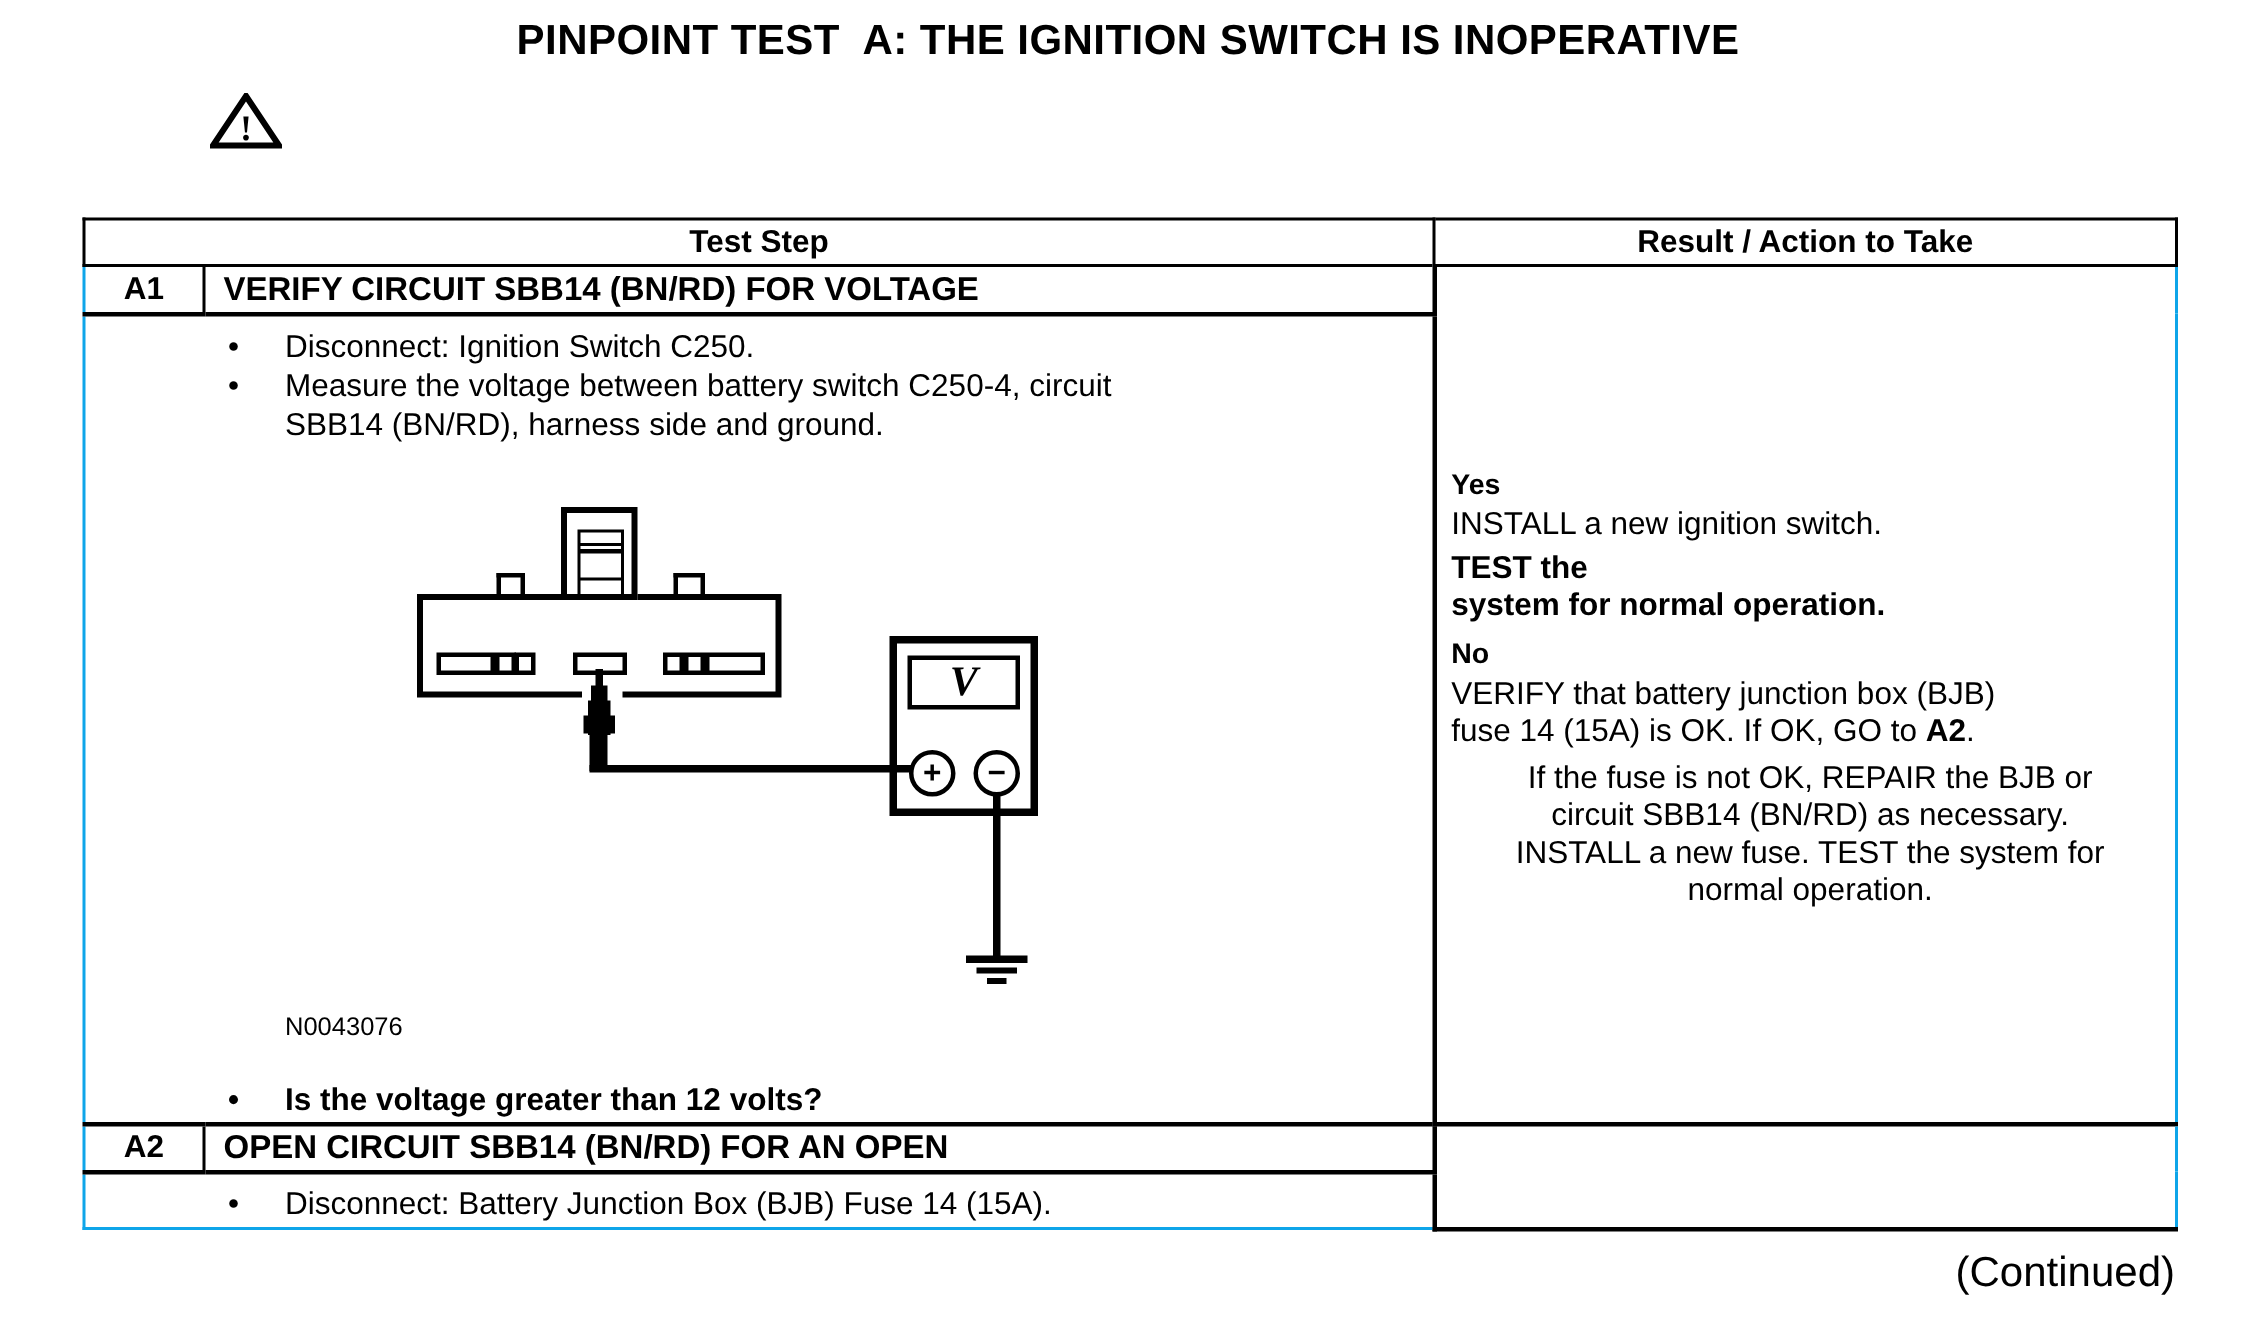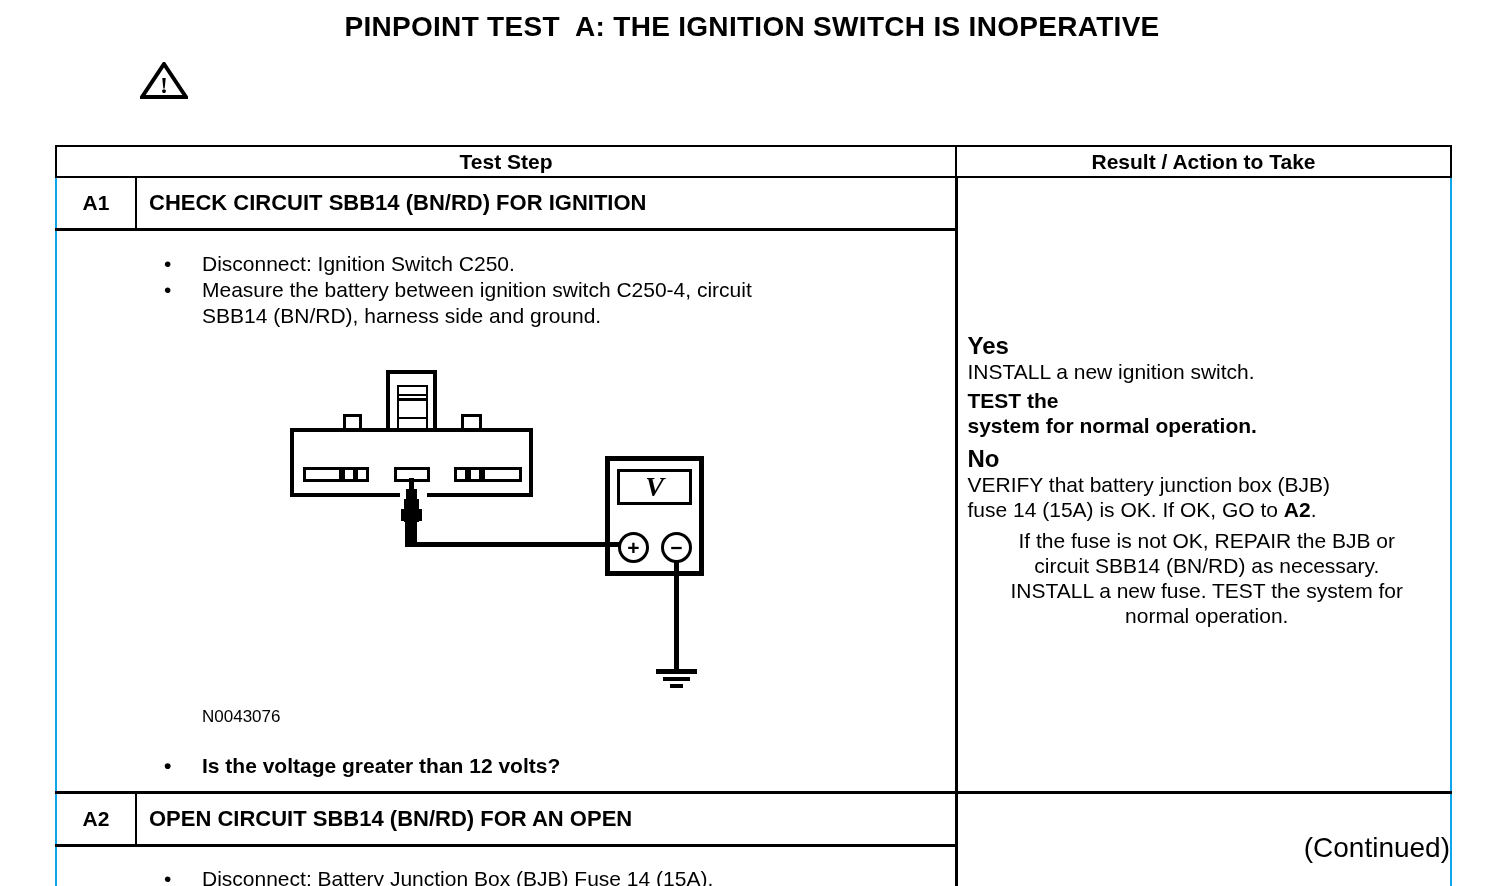--- a/index.html
+++ b/index.html
@@ -26,33 +26,33 @@
     border-collapse:collapse; table-layout:fixed;
     border:2px solid #0ea5e9;
   }
   col.c-num   { width:80px; }
   col.c-step  { width:820px; }
   col.c-result{ width:495px; }
   th {
     border:2px solid #000; font-size:21px; font-weight:bold;
     height:31px; text-align:center; vertical-align:middle; padding:0;
   }
-  td { padding:12px; vertical-align:top; }
+  td { padding:0; vertical-align:top; }
   tr.step-title-row td { border-bottom:3px solid #000; height:32px; vertical-align:middle; }
   td.num   { text-align:center; font-weight:bold; font-size:21px; border-right:2px solid #000; }
   td.stitle{ font-weight:bold; font-size:22px; padding-left:12px; }
   td.result{
     border-left:3px solid #000; vertical-align:bottom;
     padding:0 4px 8px 10px; font-size:21px; line-height:25px;
   }
   tr.a2-title td { border-top:3px solid #000; }
   td.body-cell { height:540px; }
   td.body-cell.short { height:38px; }
   .result p { margin:0; white-space:pre-line; }
-  .rlabel { font-weight:bold; font-size:24px; line-height:26px; }
+  .rlabel { font-weight:bold; font-size:19px; line-height:26px; }
   .mt4 { margin-top:4px !important;font-weight:bold; }
   .mt6 { margin-top:6px !important;text-align:center; }
   .mt8 { margin-top:8px !important; }
 
   .bullet-row { display:flex; padding-left:95px; font-size:21px; line-height:26px; }
   .bullet-row.first { margin-top:8px; }
   .bullet-row.q { font-weight:bold; margin-top:26px; }
   .bullet-row.a2b { margin-top:7px; }
   .dot { width:38px; flex:0 0 38px; }
   .btext { white-space:pre-line; }
@@ -131,21 +131,21 @@
       </colgroup>
 
     <tbody>
         <tr>
       <th colspan="2">Test Step</th>
       <th>Result / Action to Take</th>
     </tr>
 
     <tr class="step-title-row">
       <td class="num">A1</td>
-      <td class="stitle">CHECK CIRCUIT SBB14 (BN/RD) FOR IGNITION</td>
+      <td class="stitle">VERIFY CIRCUIT SBB14 (BN/RD) FOR VOLTAGE</td>
       <td class="result" rowspan="2">
         <p class="rlabel">Yes</p>
         <p>INSTALL a new ignition switch.</p>
         <p class="mt4">TEST the
 system for normal operation.</p>
         <p class="rlabel mt8">No</p>
         <p><span>VERIFY that battery junction box (BJB)
 fuse 14 (15A) is OK. If OK, GO to </span><b>A2</b><span>.</span></p>
         <p class="mt6">If the fuse is not OK, REPAIR the BJB or
 circuit SBB14 (BN/RD) as necessary.
@@ -155,21 +155,21 @@
     </tr>
 
     <tr>
       <td colspan="2" class="body-cell">
         <div class="bullet-row first">
           <span class="dot">•</span>
           <span class="btext">Disconnect: Ignition Switch C250.</span>
         </div>
         <div class="bullet-row">
           <span class="dot">•</span>
-          <span class="btext">Measure the battery between ignition switch C250-4, circuit
+          <span class="btext">Measure the voltage between battery switch C250-4, circuit
 SBB14 (BN/RD), harness side and ground.</span>
         </div>
 
         <div class="diagram">
           <div class="dg conn-body"></div>
           <div class="dg tab-outer"></div>
           <div class="dg tab-inner"></div>
           <div class="dg tl1 fill"></div>
           <div class="dg tl2 fill"></div>
           <div class="dg tl3 fill"></div>

